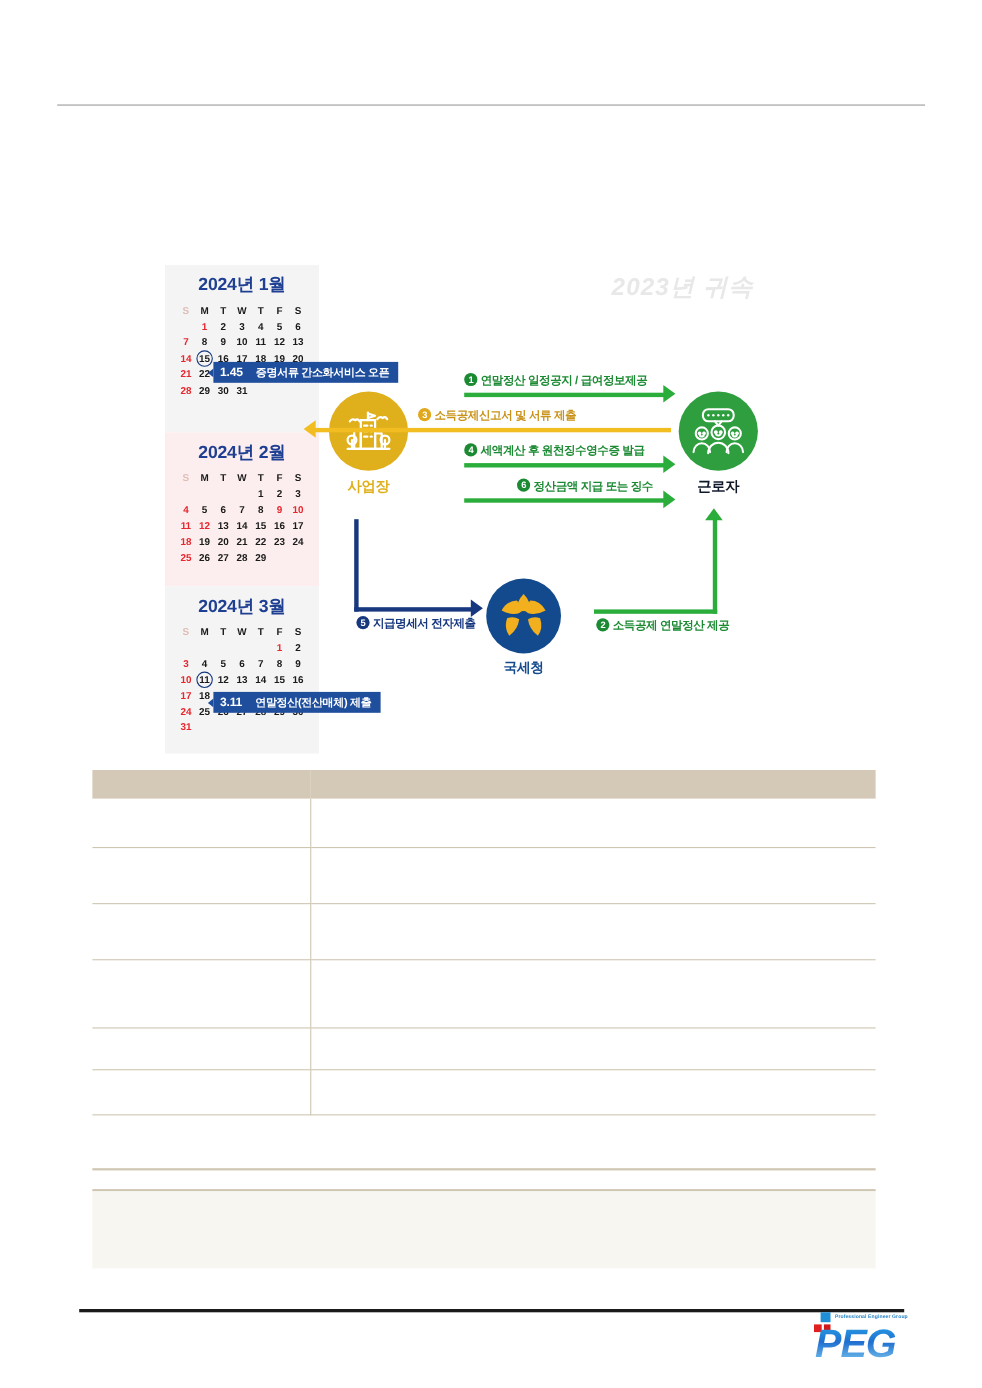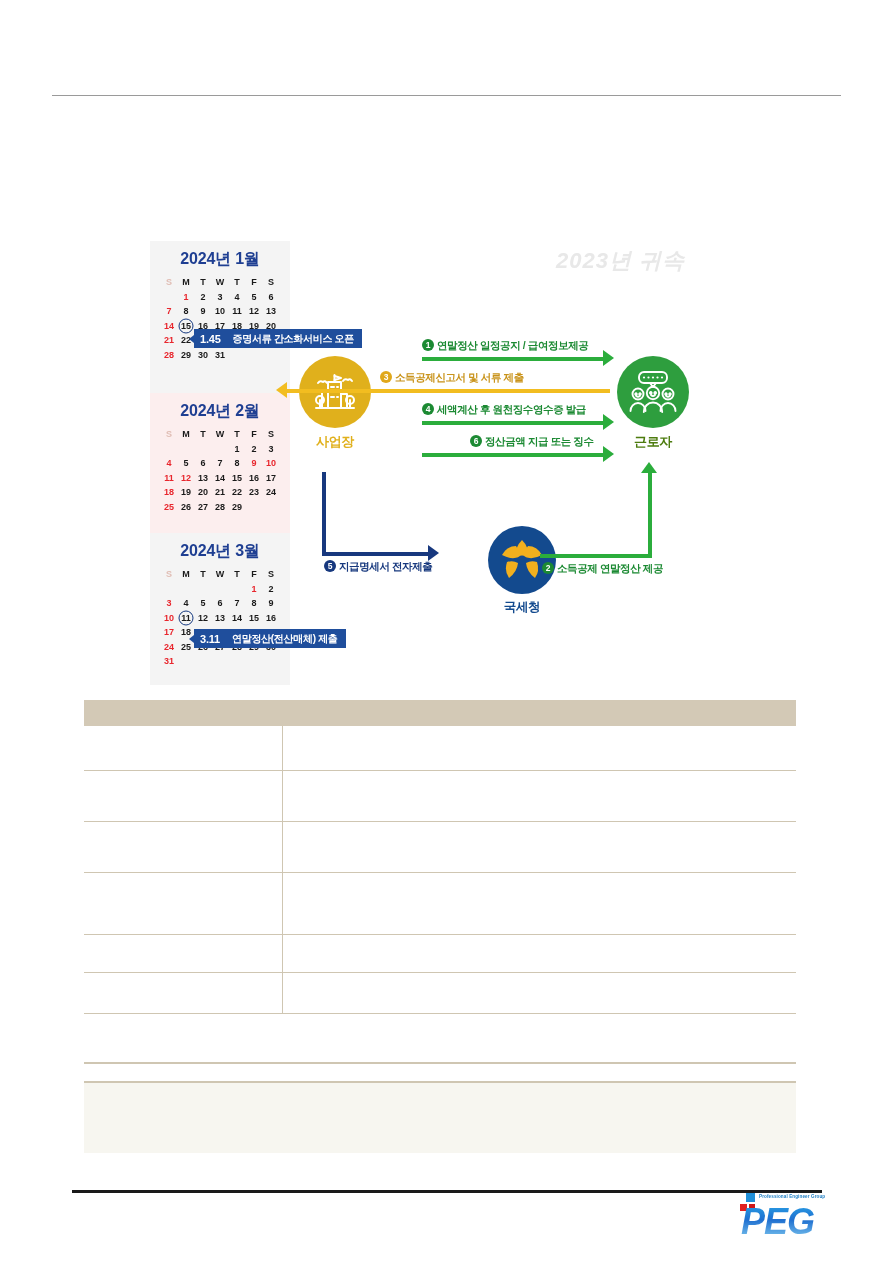--- a/index.html
+++ b/index.html
@@ -83,22 +83,22 @@
   }
   .actor .name {
     margin-top: 5px; font-size: 13px; font-weight: bold; letter-spacing: -0.3px;
     -webkit-text-stroke: 2.5px #ffffff; paint-order: stroke fill;
   }
   .actor.biz { left: 290px; top: 120px; }
   .actor.biz .disc { background: #e0b01c; }
   .actor.biz .name { color: #e0b01c; }
   .actor.worker { left: 608px; top: 120px; }
   .actor.worker .disc { background: #2e9e3e; }
-  .actor.worker .name { color: #4d7c0f; }
-  .actor.nts { left: 477px; top: 290px; }
+  .actor.worker .name { color: #0f172a; }
+  .actor.nts { left: 431px; top: 290px; }
   .actor.nts .disc { background: #134a8e; width: 68px; height: 68px; }
   .actor.nts .name { color: #134a8e; font-size: 12.5px; }
 
   
   .flow { position: absolute; height: 28px; }
   .flow .lbl {
     position: absolute; left: 0; top: -1px; white-space: nowrap;
     font-size: 10.5px; font-weight: bold; letter-spacing: -0.4px;
   }
   .flow .num {

